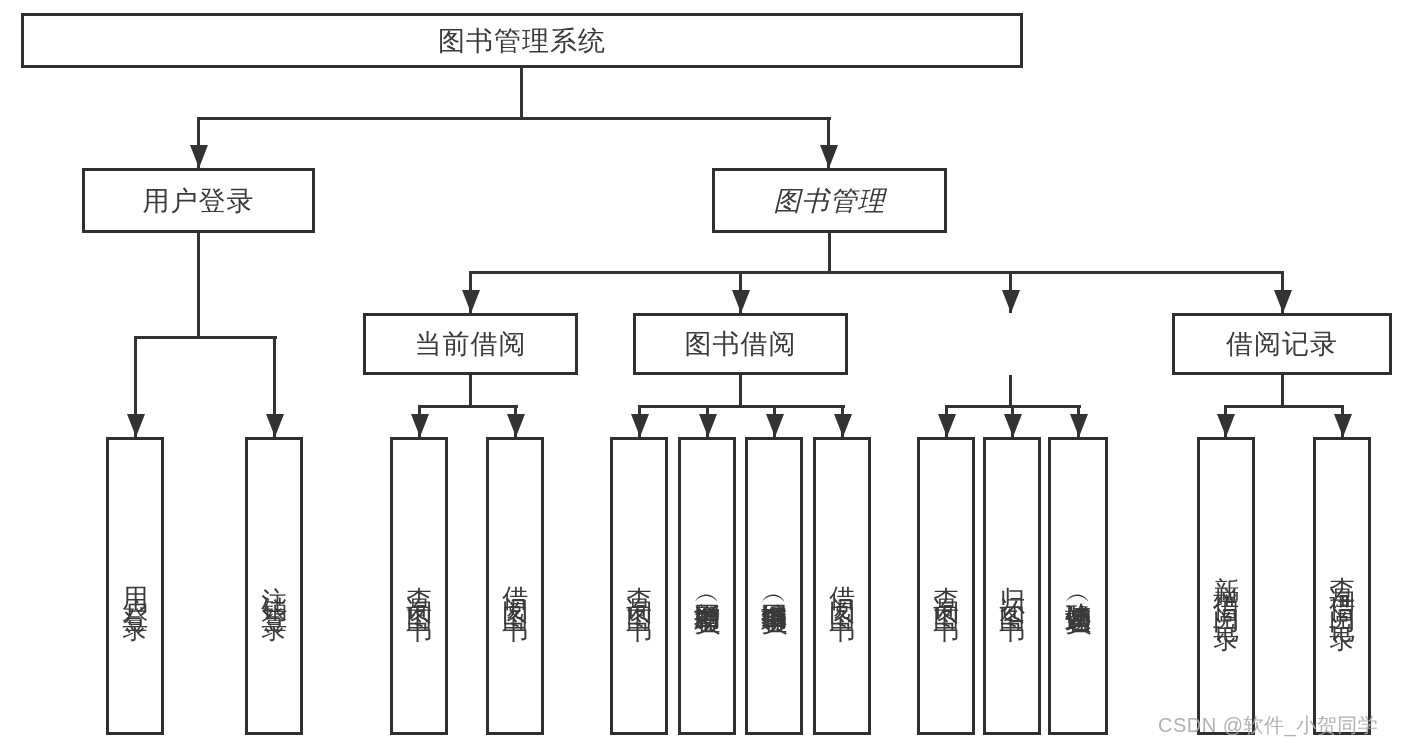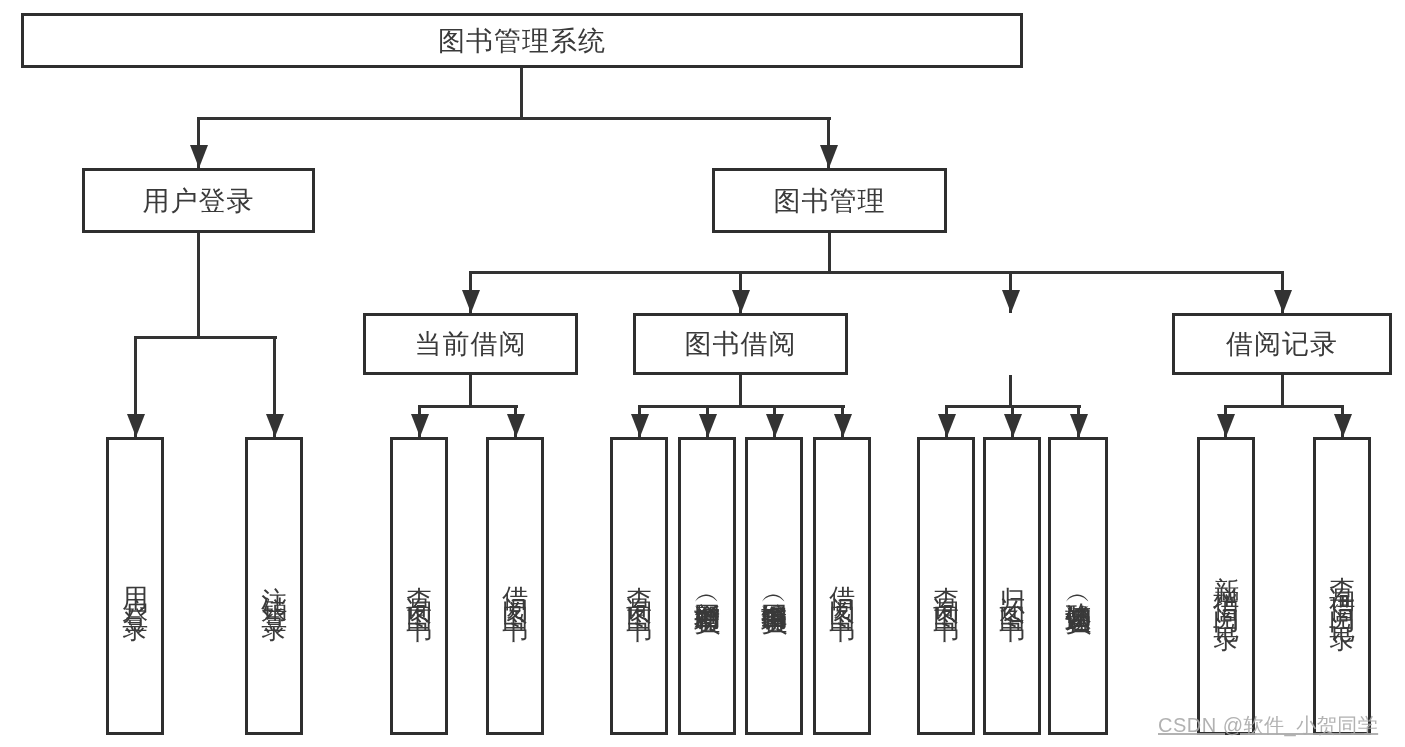--- a/index.html
+++ b/index.html
@@ -27,32 +27,32 @@
   .vline { width:3px; }
   .arrow { position:absolute; width:3px; background:#333333; }
   .arrow::after {
     content:""; position:absolute; bottom:0; left:50%; transform:translateX(-50%);
     width:0; height:0;
     border-left:9px solid transparent; border-right:9px solid transparent;
     border-top:23px solid #333333;
   }
   .watermark {
     position:absolute; left:1158px; top:712px; font-size:20px;
-    color:rgba(170,170,170,0.9); letter-spacing:0.5px; white-space:nowrap;text-decoration:underline;
+    color:rgba(170,170,170,0.9); letter-spacing:0.5px; white-space:nowrap;
   }
 </style>
 </head>
 <body>
 
 <div id="canvas">
 
   <div class="node" style="left:21px; top:13px; width:1002px; height:55px;">图书管理系统</div>
 
   <div class="node" style="left:82px; top:168px; width:233px; height:65px;">用户登录</div>
-  <div class="node" style="left:712px; top:168px; width:235px; height:65px;">图书管理</div>
+  <div class="node" style="left:712px; top:168px; width:235px; height:65px;font-style:italic;">图书管理</div>
 
   <div class="node" style="left:363px; top:313px; width:215px; height:62px;">当前借阅</div>
   <div class="node" style="left:633px; top:313px; width:215px; height:62px;">图书借阅</div>
   <div class="node" style="left:1172px; top:313px; width:220px; height:62px;">借阅记录</div>
 
   <div class="leaf" style="left:106px;">
     <span>用户登录</span>
     </div>
   <div class="leaf" style="left:245px;">
     <span>注销登录</span>

